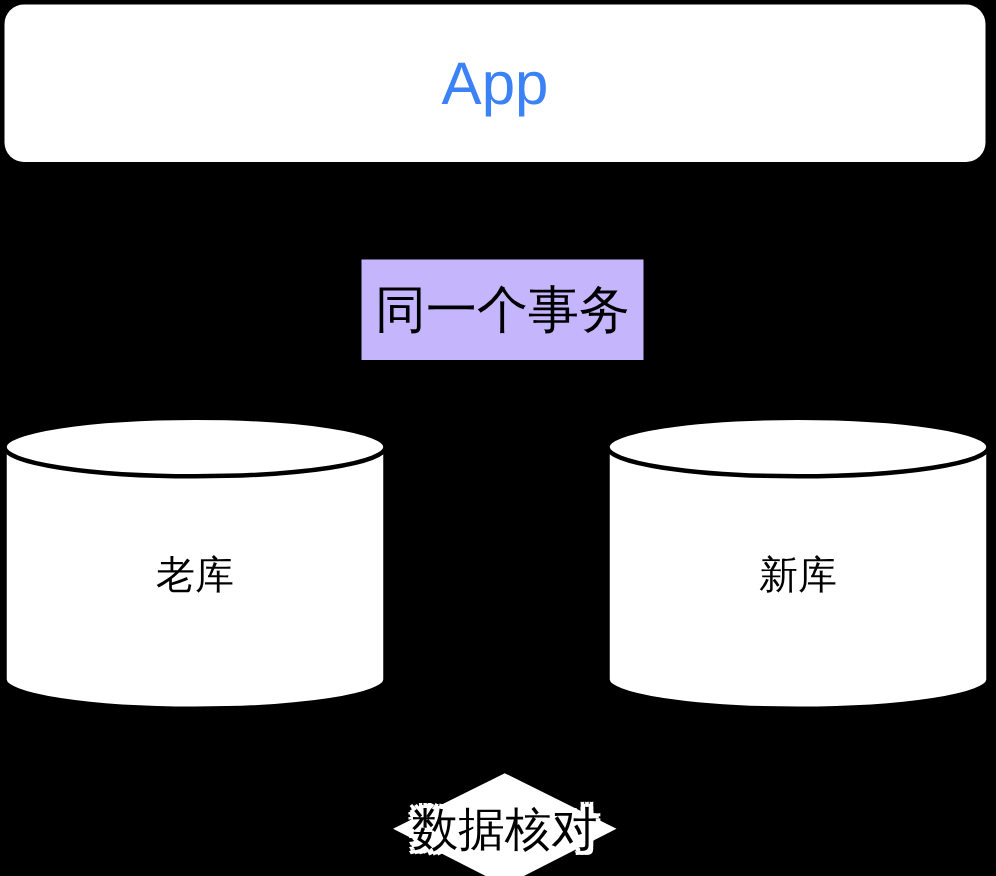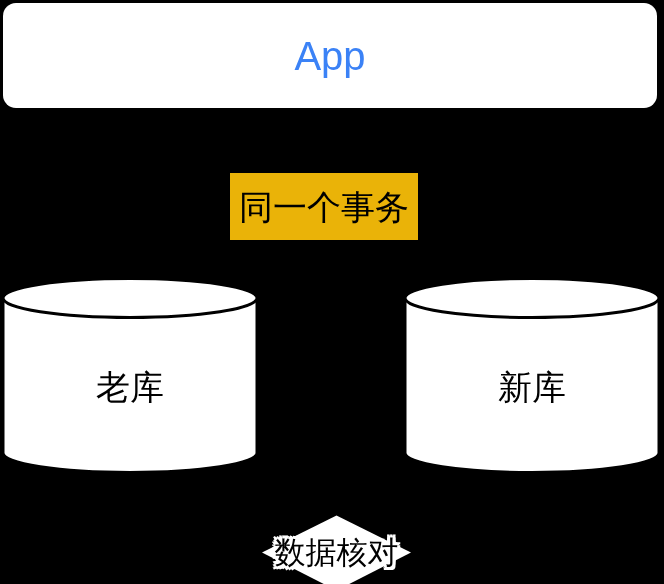--- a/index.html
+++ b/index.html
@@ -30,25 +30,25 @@
     justify-content: center;
   }
   .app-box .node-text {
     font-size: 40px;
     line-height: 1;
     color: #3b82f6;
   }
   
   .txn-box {
     position: absolute;
-    left: 230px;
+    left: 241px;
     top: 173px;
     width: 188px;
     height: 67px;
-    background: #eab308;
+    background: #c4b5fd;
     display: flex;
     align-items: center;
     justify-content: center;
   }
   .txn-box .node-text {
     font-size: 34px;
     line-height: 1;
     white-space: nowrap;
     color: #000000;
   }
@@ -66,21 +66,21 @@
     left: 0;
     top: 0;
     display: block;
   }
   .cyl-label {
     position: absolute;
     left: 0;
     top: 93px;
     width: 100%;
     text-align: center;
-    font-size: 34px;
+    font-size: 26px;
     line-height: 1;
     white-space: nowrap;
     color: #000000;
   }
   
   .diamond {
     position: absolute;
     left: 261px;
     top: 515px;
     width: 151px;

